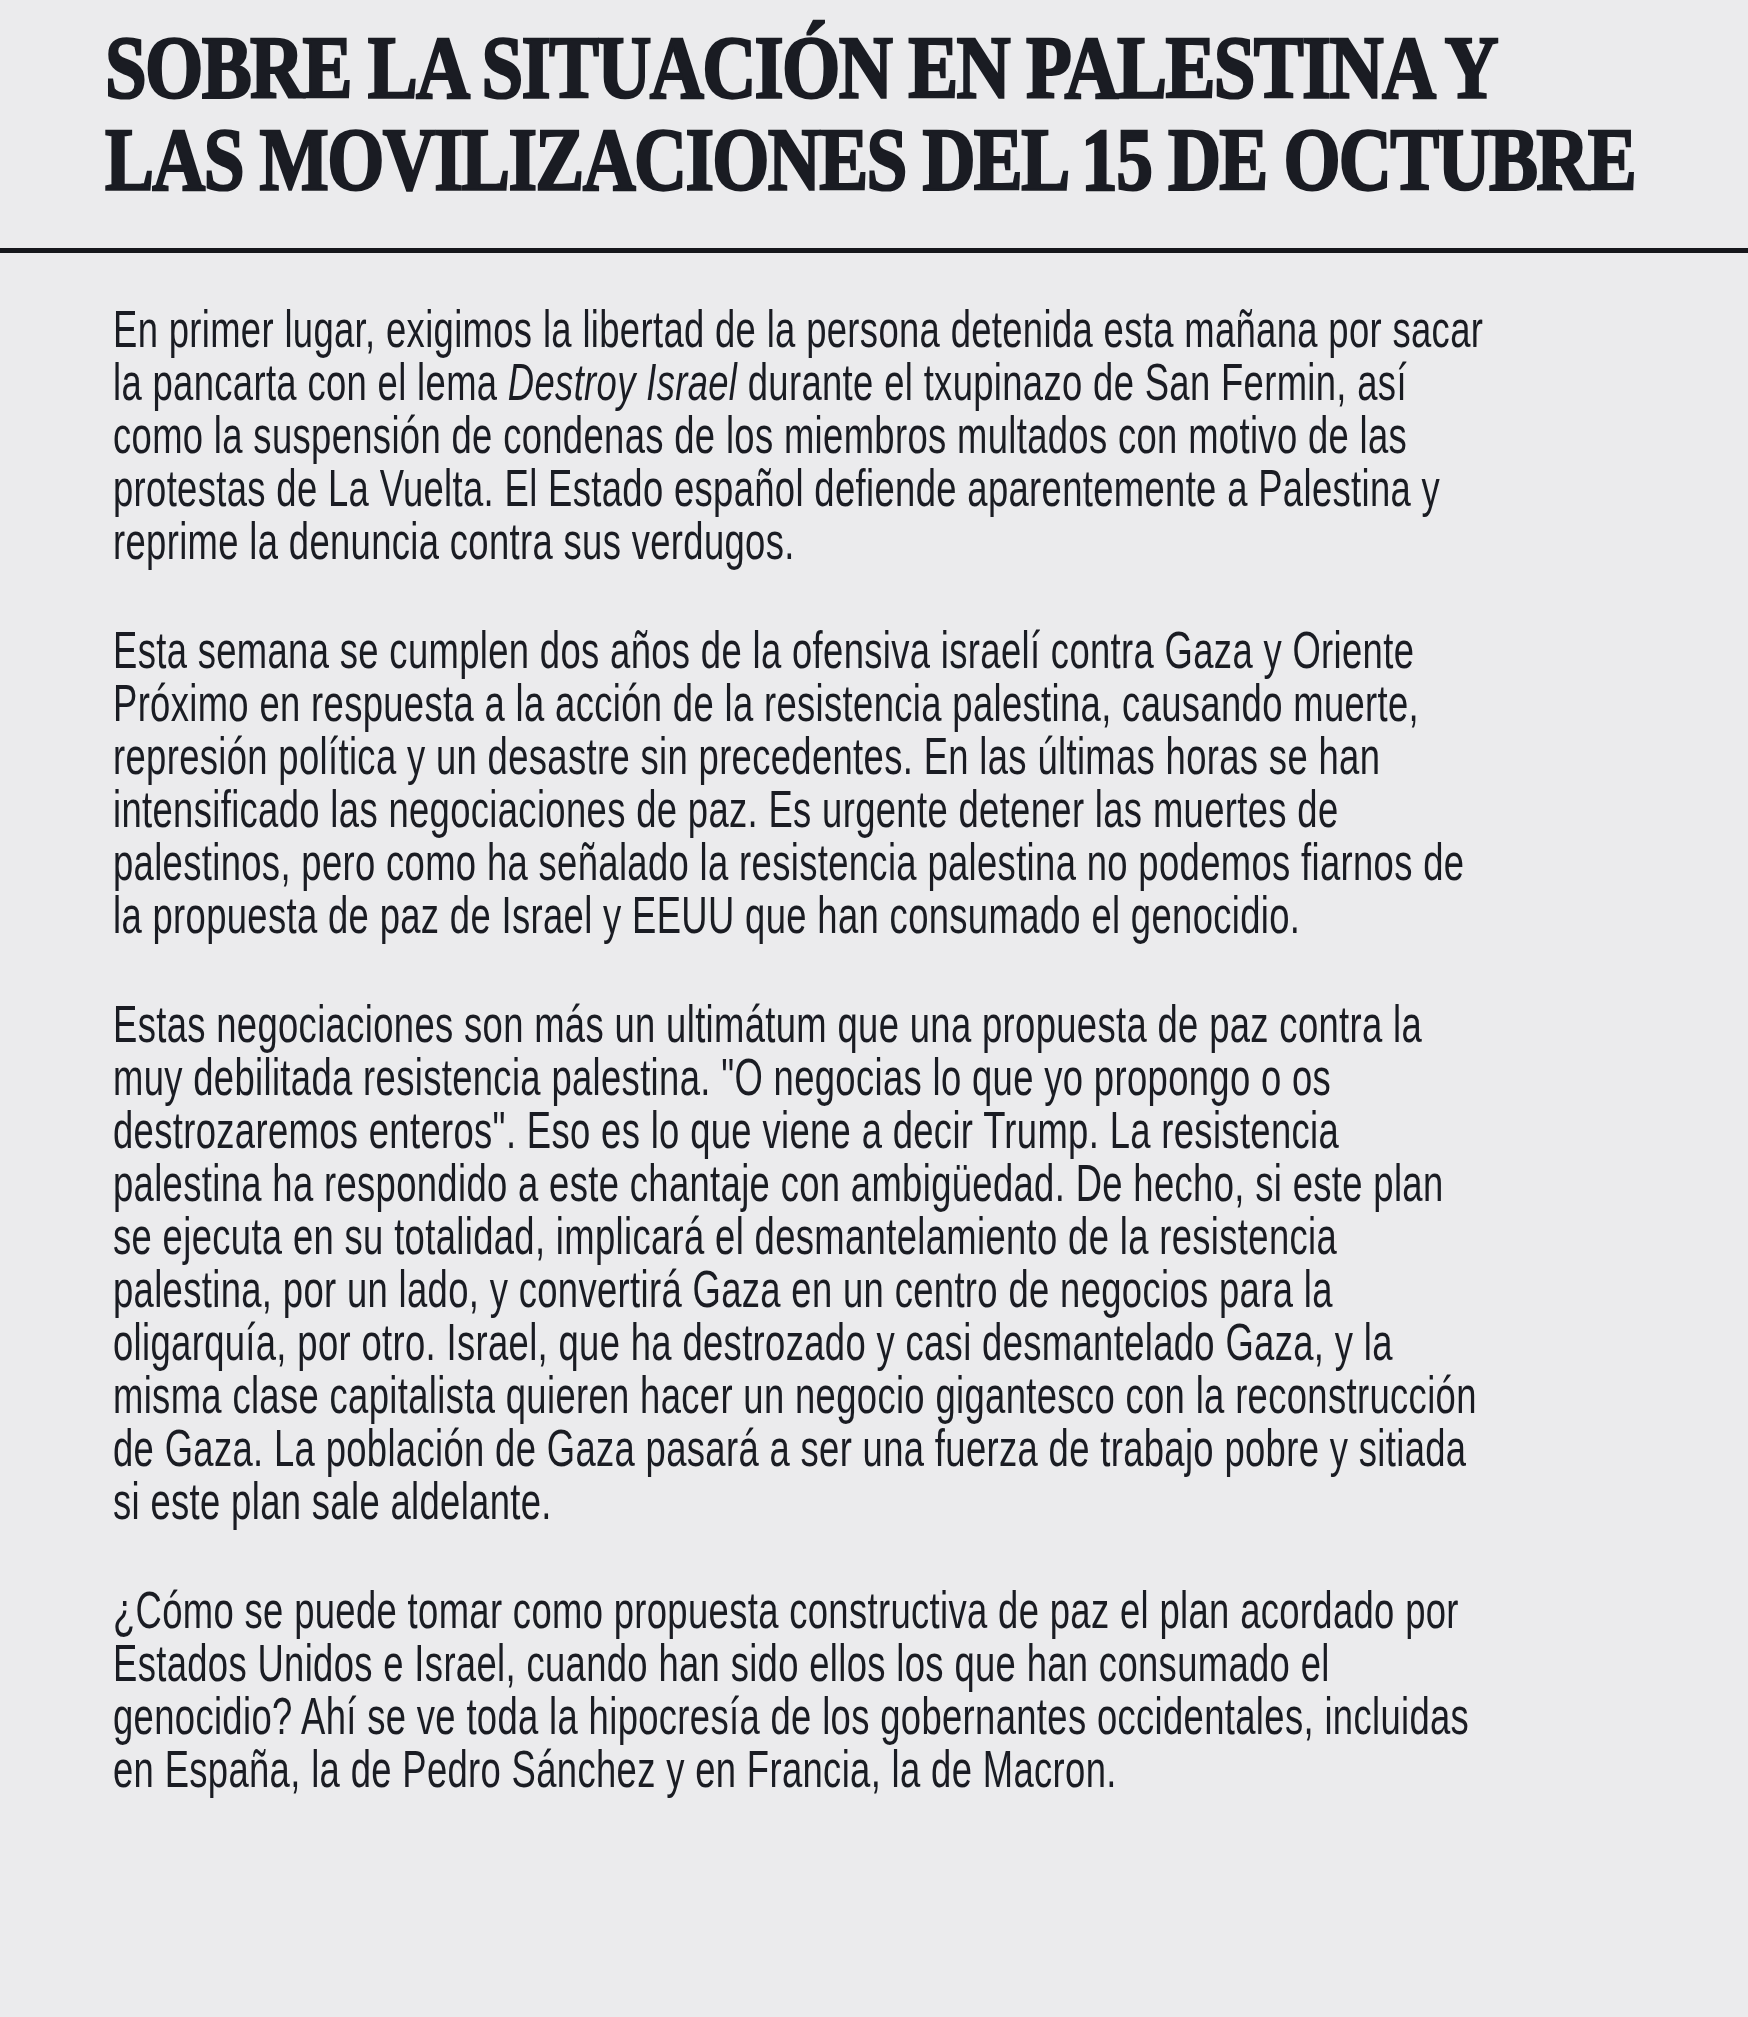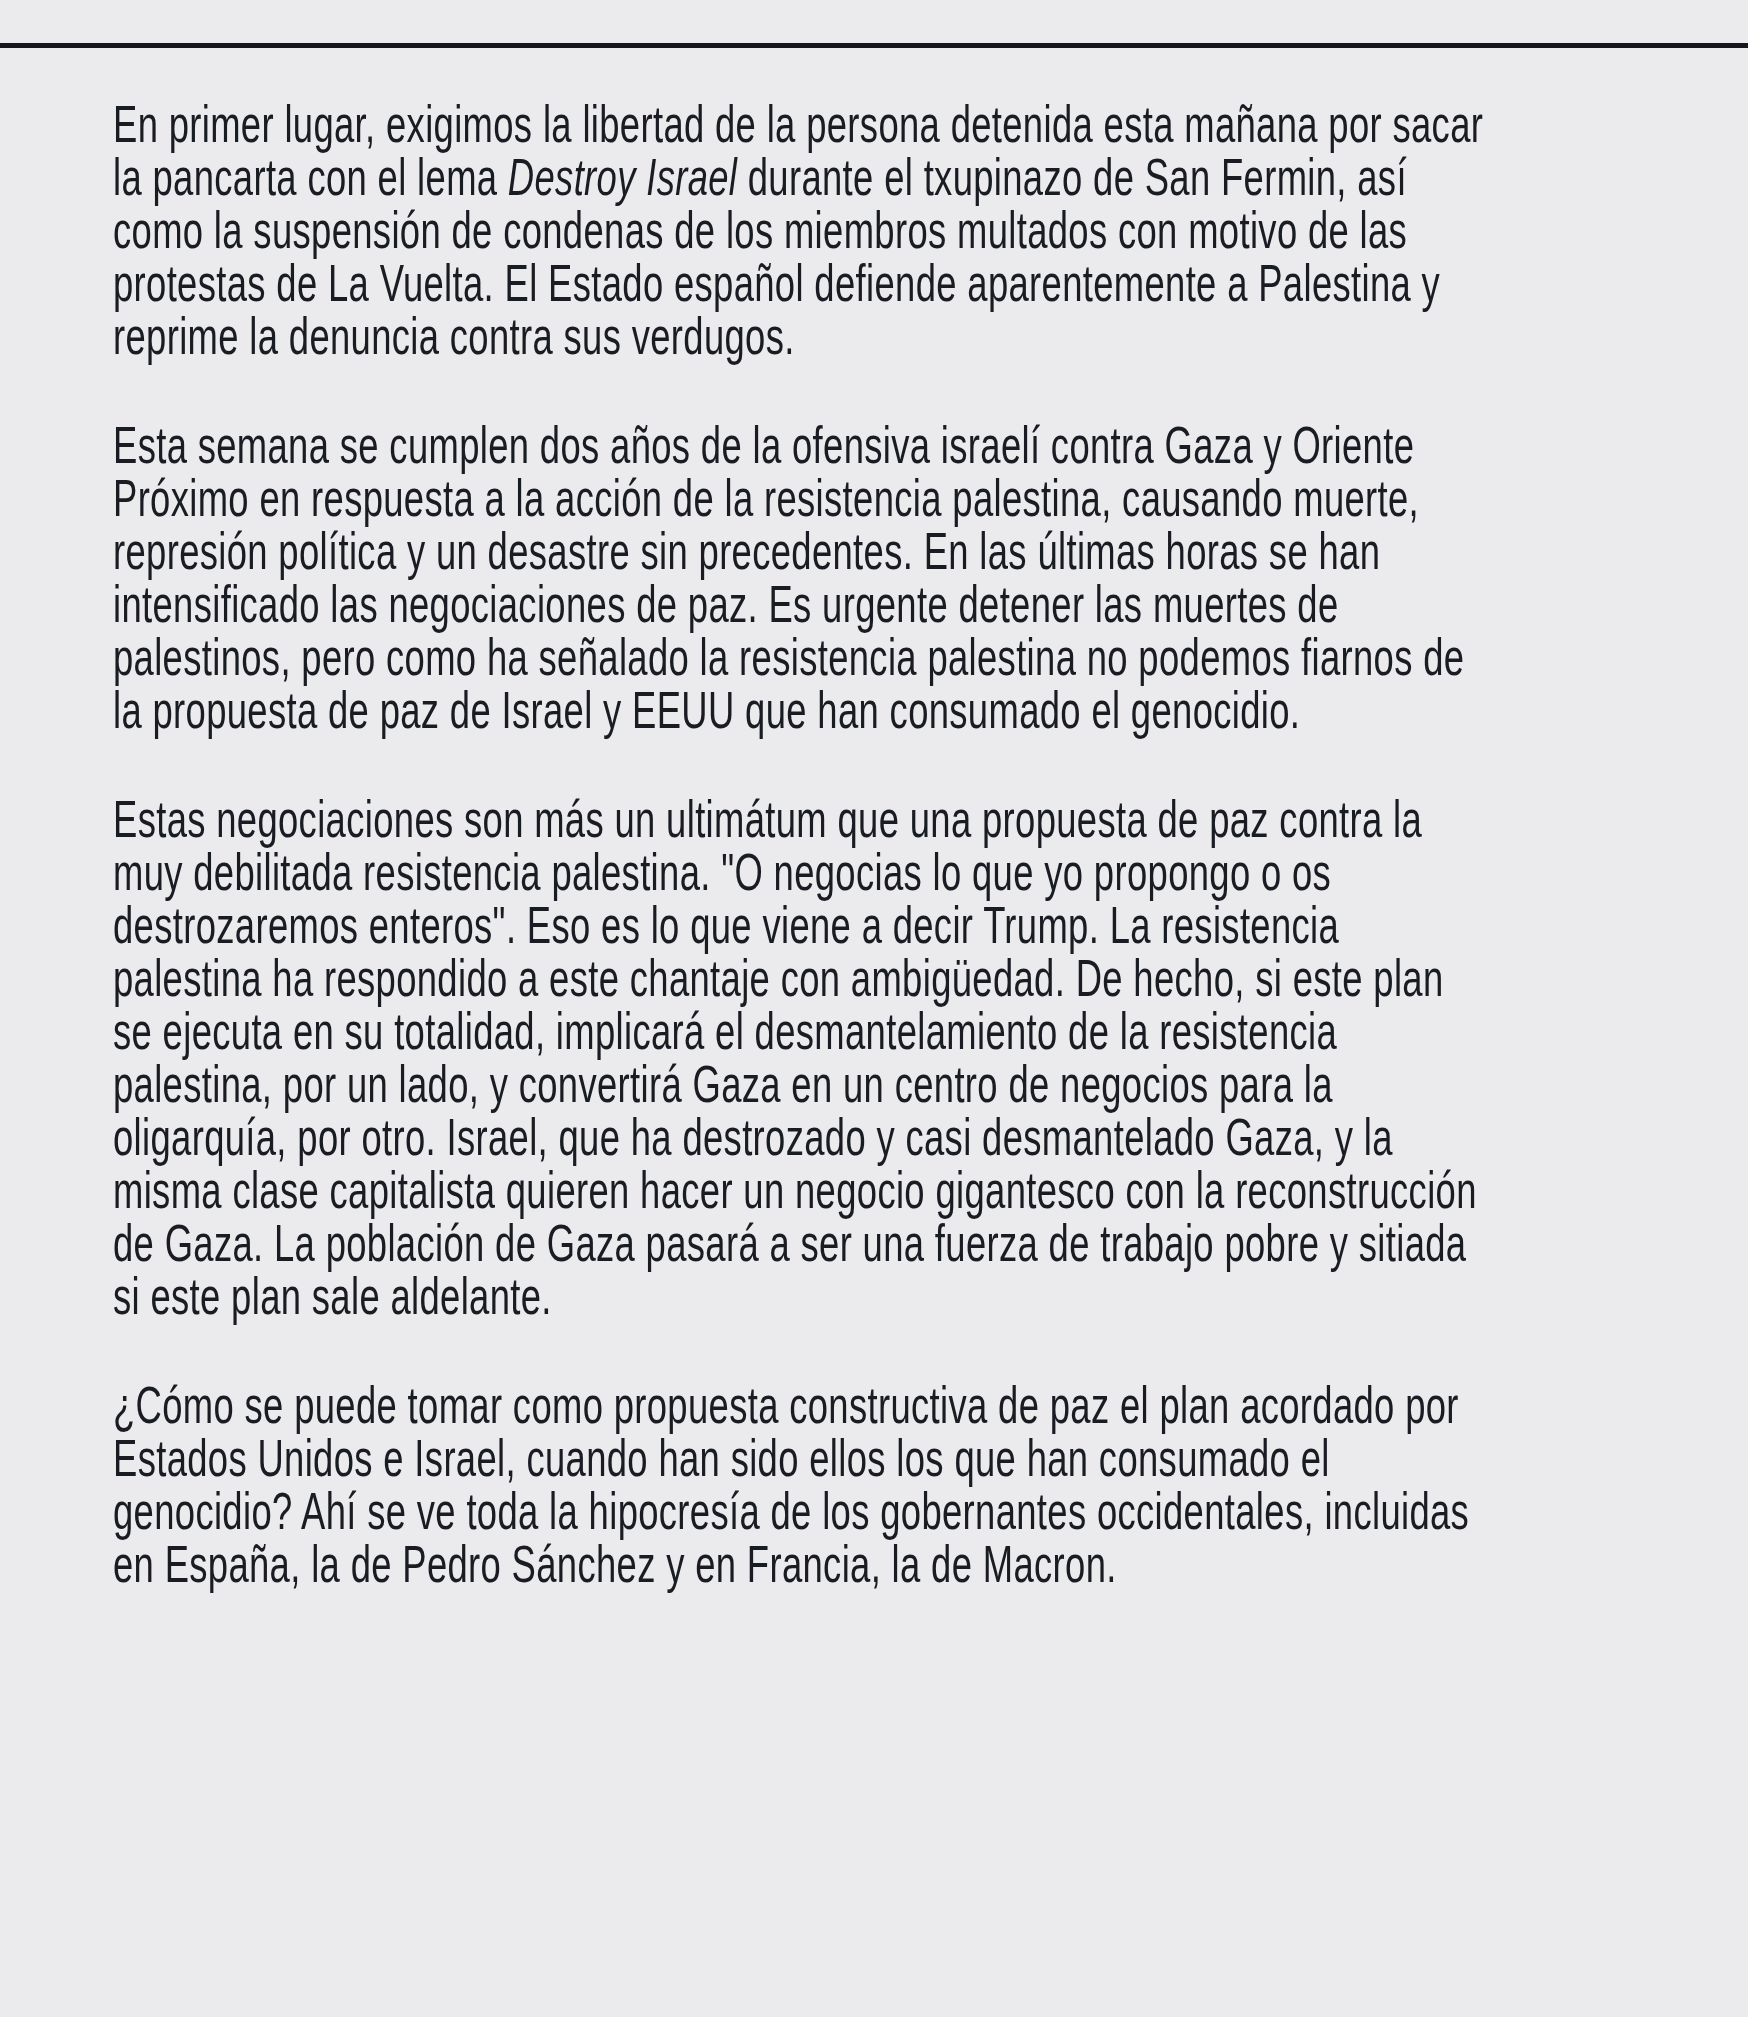--- a/index.html
+++ b/index.html
@@ -48,20 +48,24 @@
   }
   .article p { margin: 0; }
   .article p + p { margin-top: 56px; }
   .article em { font-style: italic; }
 </style>
 </head>
 <body>
 
 <div class="page">
 
+  <div class="title-block">
+    <div class="title-line" style="transform: scaleX(0.842288);">SOBRE LA SITUACIÓN EN PALESTINA Y</div>
+    <div class="title-line" style="transform: scaleX(0.825118);">LAS MOVILIZACIONES DEL 15 DE OCTUBRE</div>
+  </div>
 
   <div class="rule"></div>
 
   <div class="article">
     <p><span>En primer lugar, exigimos la libertad de la persona detenida esta mañana por sacar la pancarta con el lema </span><em>Destroy Israel</em><span> durante el txupinazo de San Fermin, así como la suspensión de condenas de los miembros multados con motivo de las protestas de La Vuelta. El Estado español defiende aparentemente a Palestina y reprime la denuncia contra sus verdugos.</span></p>
     <p>Esta semana se cumplen dos años de la ofensiva israelí contra Gaza y Oriente Próximo en respuesta a la acción de la resistencia palestina, causando muerte, represión política y un desastre sin precedentes. En las últimas horas se han intensificado las negociaciones de paz. Es urgente detener las muertes de palestinos, pero como ha señalado la resistencia palestina no podemos fiarnos de la propuesta de paz de Israel y EEUU que han consumado el genocidio.</p>
     <p>Estas negociaciones son más un ultimátum que una propuesta de paz contra la muy debilitada resistencia palestina. "O negocias lo que yo propongo o os destrozaremos enteros". Eso es lo que viene a decir Trump. La resistencia palestina ha respondido a este chantaje con ambigüedad. De hecho, si este plan se ejecuta en su totalidad, implicará el desmantelamiento de la resistencia palestina, por un lado, y convertirá Gaza en un centro de negocios para la oligarquía, por otro. Israel, que ha destrozado y casi desmantelado Gaza, y la misma clase capitalista quieren hacer un negocio gigantesco con la reconstrucción de Gaza. La población de Gaza pasará a ser una fuerza de trabajo pobre y sitiada si este plan sale aldelante.</p>
     <p>¿Cómo se puede tomar como propuesta constructiva de paz el plan acordado por Estados Unidos e Israel, cuando han sido ellos los que han consumado el genocidio? Ahí se ve toda la hipocresía de los gobernantes occidentales, incluidas en España, la de Pedro Sánchez y en Francia, la de Macron.</p>
   </div>
 

